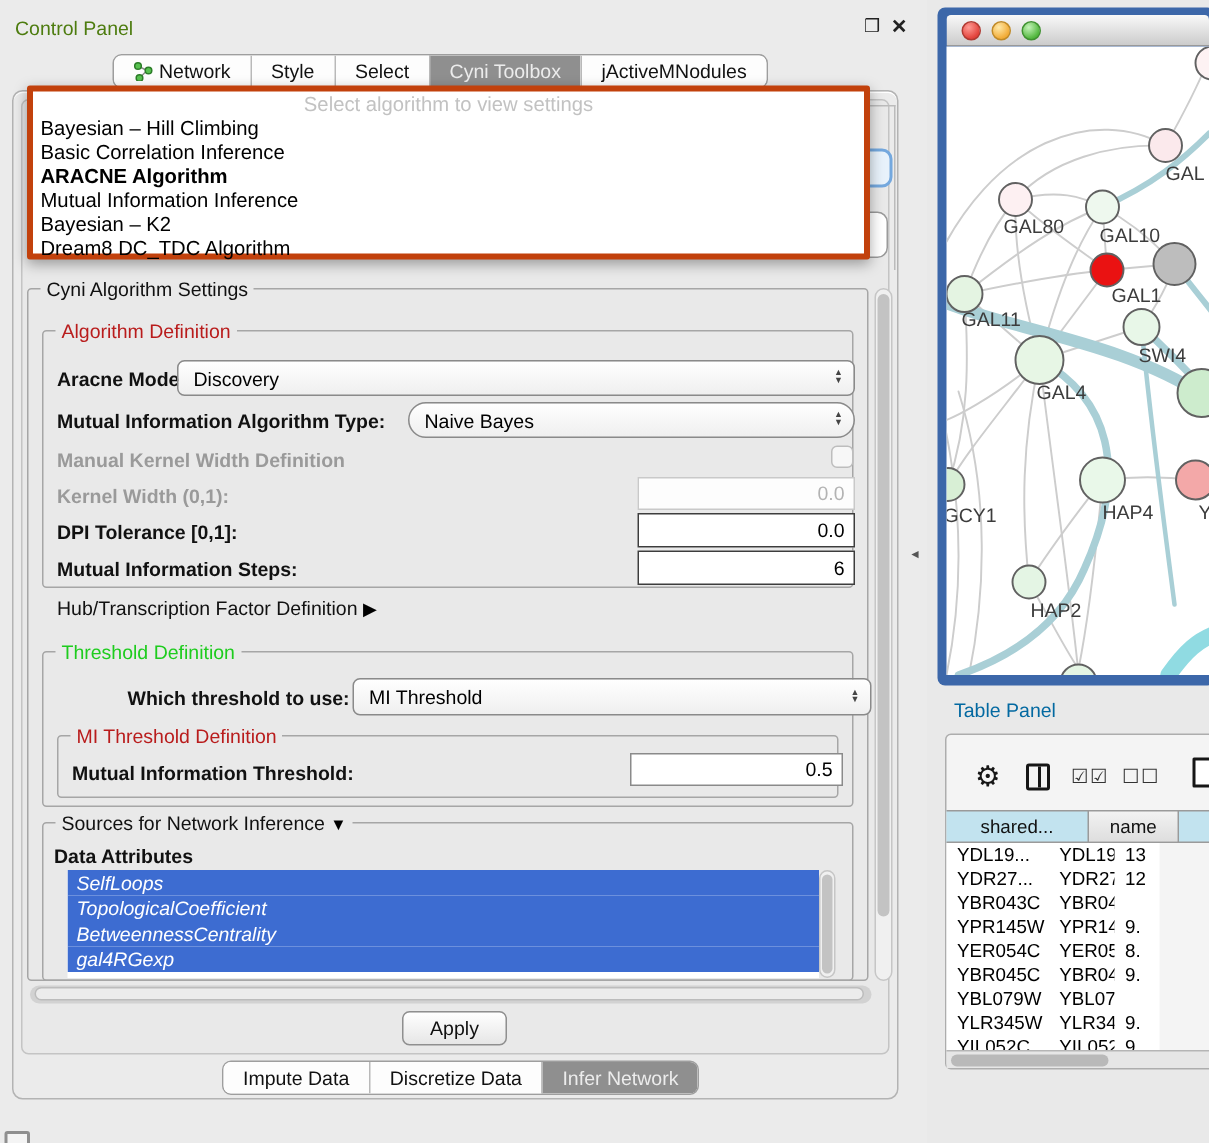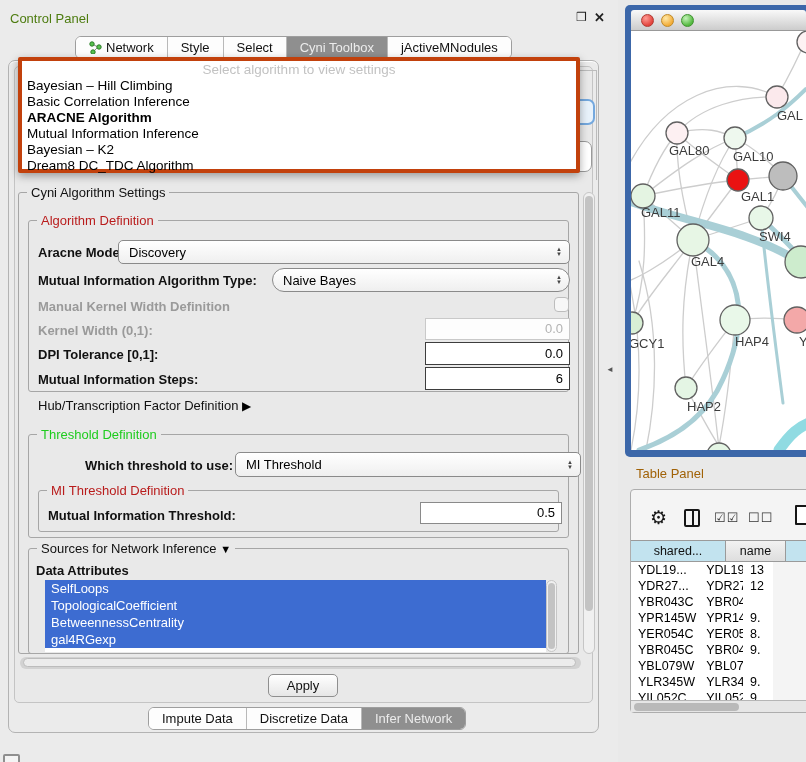--- a/index.html
+++ b/index.html
@@ -76,21 +76,21 @@
   .net-window { position:absolute; left:625px; top:5px; width:185px; height:452px; background:#3c67a9; border-radius:5px; }
   .net-titlebar { position:absolute; left:6px; top:5px; width:175px; height:21px; background:linear-gradient(#f9f9f9,#cccccc); border-bottom:1px solid #999; border-radius:3px 3px 0 0; display:flex; align-items:center; padding-left:10px; gap:7px; }
   .light { width:13px; height:13px; border-radius:50%; }
   .light.red { background:radial-gradient(circle at 35% 30%, #ff9b94, #e2433c 70%); border:1px solid #b03a32; }
   .light.yellow { background:radial-gradient(circle at 35% 30%, #ffe9a8, #f2ac38 70%); border:1px solid #c08a27; }
   .light.green { background:radial-gradient(circle at 35% 30%, #c4f3b9, #53b83f 70%); border:1px solid #3f9230; }
   .net-canvas { position:absolute; left:6px; top:26px; width:179px; height:419px; background:#fff; overflow:hidden; }
   .net-canvas svg { display:block; }
   .net-label { font-size:13px; fill:#3c3c3c; }
 
-  .tp-title { position:absolute; left:636px; top:466px; font-size:13px; color:#a16207; }
+  .tp-title { position:absolute; left:636px; top:466px; font-size:13px; color:#0369a1; }
   .tp-container { position:absolute; left:630px; top:489px; width:186px; height:224px; border:1px solid #adadad; border-radius:4px; background:#f4f4f4; }
   .gear { position:absolute; left:650px; top:506px; font-size:19px; color:#161616; }
   .cols-icon { position:absolute; left:684px; top:509px; width:16px; height:18px; border:2px solid #161616; border-radius:2px; }
   .cols-icon::after { content:""; position:absolute; left:50%; top:0; bottom:0; border-left:2px solid #161616; }
   .check-pair { position:absolute; top:510px; font-size:13px; color:#333; letter-spacing:1px; }
   .doc-icon { position:absolute; left:795px; top:505px; width:16px; height:20px; border:2px solid #161616; border-radius:1px; background:#fff; }
 
   .tp-header { position:absolute; left:631px; top:540px; height:22px; display:flex; }
   .tp-hcell { border-right:1px solid #9a9a9a; border-top:1px solid #9a9a9a; border-bottom:1px solid #9a9a9a; font-size:12.5px; text-align:center; line-height:20px; color:#111; }
   .tp-hcell.blue { background:#c2e3ef; }
@@ -203,21 +203,21 @@
   <div class="lbl b" style="left:48px; top:508px;">Mutual Information Threshold:</div>
   <div class="field norm" style="left:420px; top:502px; width:142px; height:22px; line-height:20px;">0.5</div>
 
   <div class="groupbox" style="left:28px; top:548px; width:541px; height:106px;">
     <span class="legend">
       <span>Sources for Network Inference</span>
       <span class="arrow-down">▼</span>
     </span>
   </div>
   <div class="lbl b" style="left:36px; top:563px;">Data Attributes</div>
-  <div class="list" style="left:45px; top:580px; width:501px; height:72px;" id="attr-list">
+  <div class="list" style="left:45px; top:580px; width:501px; height:72px;font-style:italic;" id="attr-list">
       <div class="list-item">SelfLoops</div>
       <div class="list-item">TopologicalCoefficient</div>
       <div class="list-item">BetweennessCentrality</div>
       <div class="list-item">gal4RGexp</div>
     </div>
   <div class="vscroll" style="left:546px; top:580px; width:11px; height:72px;">
     <div class="vthumb" style="top:2px; height:66px;"></div>
   </div>
   <div class="hscroll" style="left:20px; top:657px; width:561px; height:12px;">
     <div class="hthumb" style="left:3px; top:1px; width:553px; height:9px;"></div>

